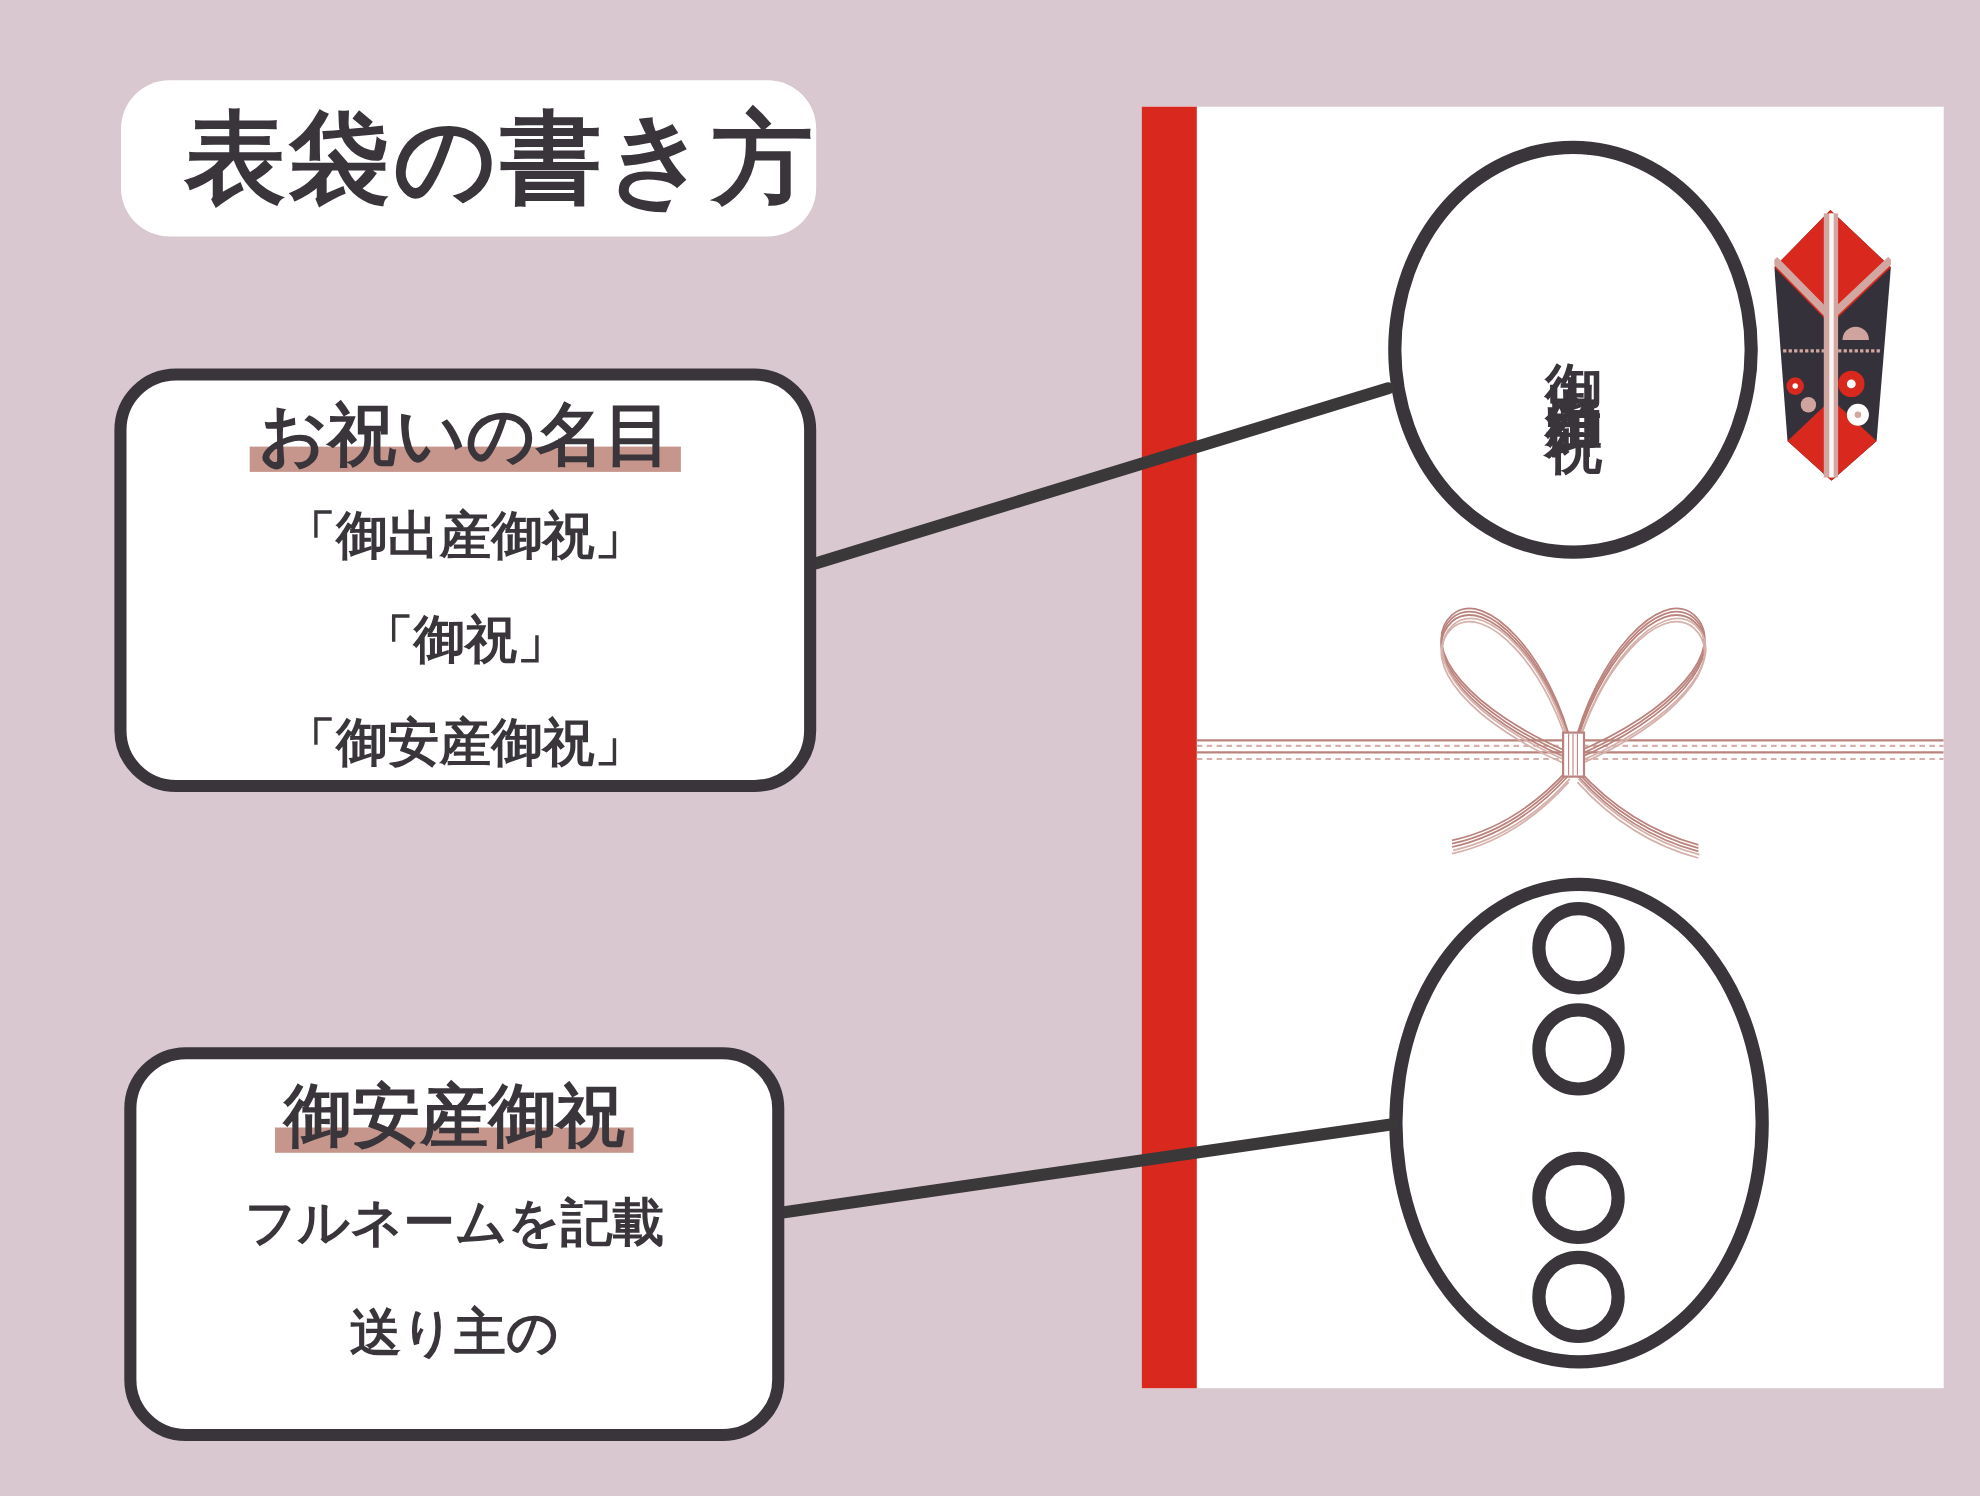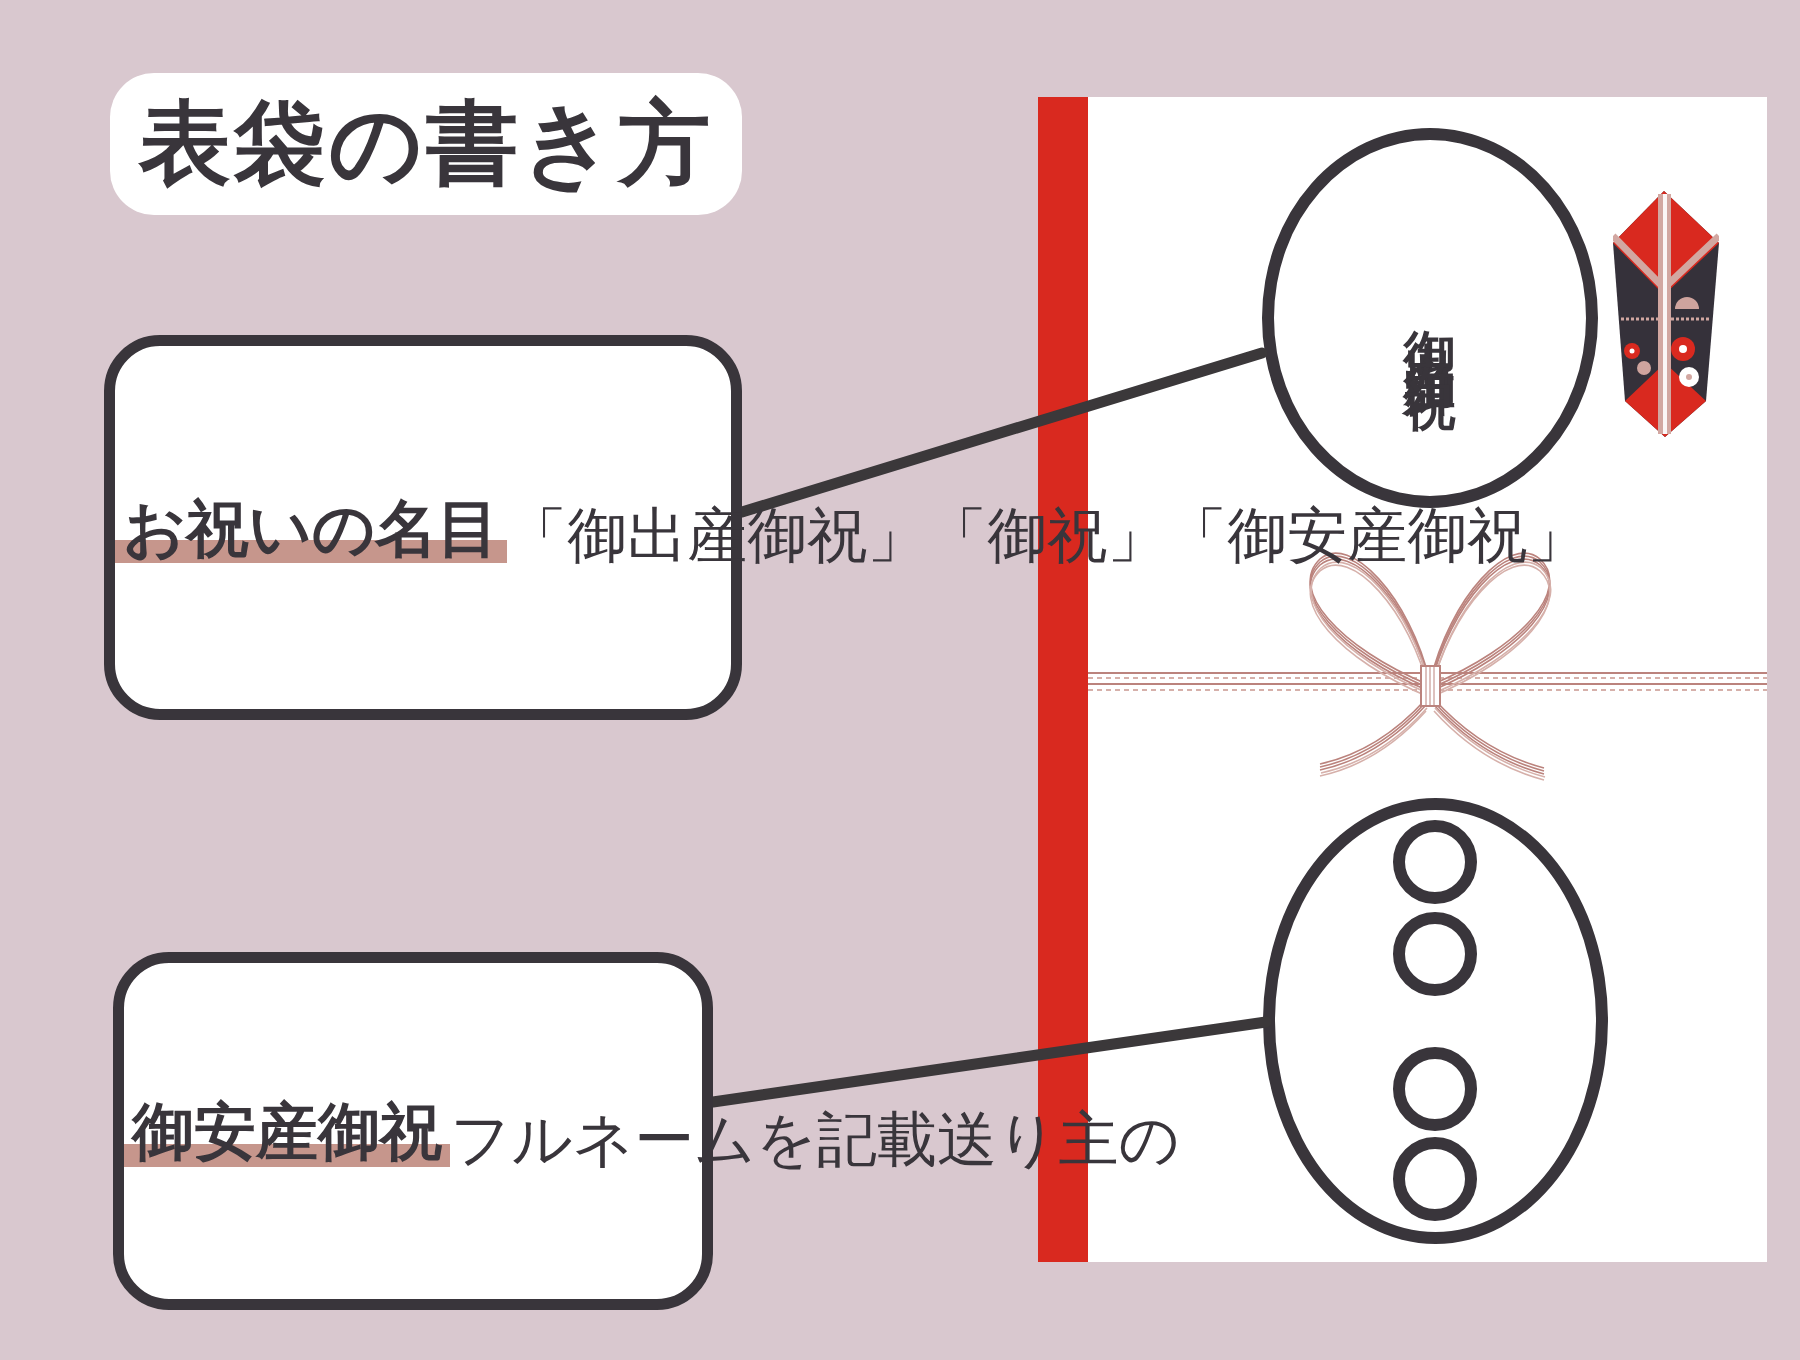--- a/index.html
+++ b/index.html
@@ -22,48 +22,48 @@
     position:relative;
     overflow:hidden;
   }
   .abs{position:absolute;}
 
   
   .title-box{
     left:110px; top:73px; width:632px; height:142px;
     background:var(--paper);
     border-radius:44px;
-    display:flex; align-items:center; justify-content:center;
+    display:flex; align-items:center; justify-content:flex-end;
   }
   .title-box .title-text{
     font-size:92px; font-weight:800; letter-spacing:3px; color:var(--ink);
     white-space:nowrap;
   }
 
   
   .callout{
     background:var(--paper);
     border:11px solid var(--ink);
     border-radius:56px;
-    display:flex; flex-direction:row; align-items:center;
+    display:flex; flex-direction:column; align-items:center;
     text-align:center;
   }
   .callout-name{ left:104px; top:335px; width:638px; height:385px; padding-top:14px;}
   .callout-sender{ left:113px; top:952px; width:600px; height:358px; padding-top:16px;}
   .callout .heading{
     font-size:62px; font-weight:800; color:var(--ink); white-space:nowrap;
     padding:0 8px;
     background-image:linear-gradient(var(--hl),var(--hl));
     background-repeat:no-repeat;
     background-size:100% 23px;
     background-position:0 100%;
     line-height:1.12;
   }
   .callout .line{
-    font-size:60px; font-weight:400; color:var(--ink); white-space:nowrap;
+    font-size:47px; font-weight:700; color:var(--ink); white-space:nowrap;
     line-height:95px;
   }
   .callout-name .line{line-height:94px;}
   .callout-name .heading{margin-bottom:12px;}
   .callout-sender .heading{margin-bottom:14px;}
   .callout-sender .line{line-height:100px;}
 
   
   .envelope{
     left:1038px; top:97px; width:729px; height:1165px;

